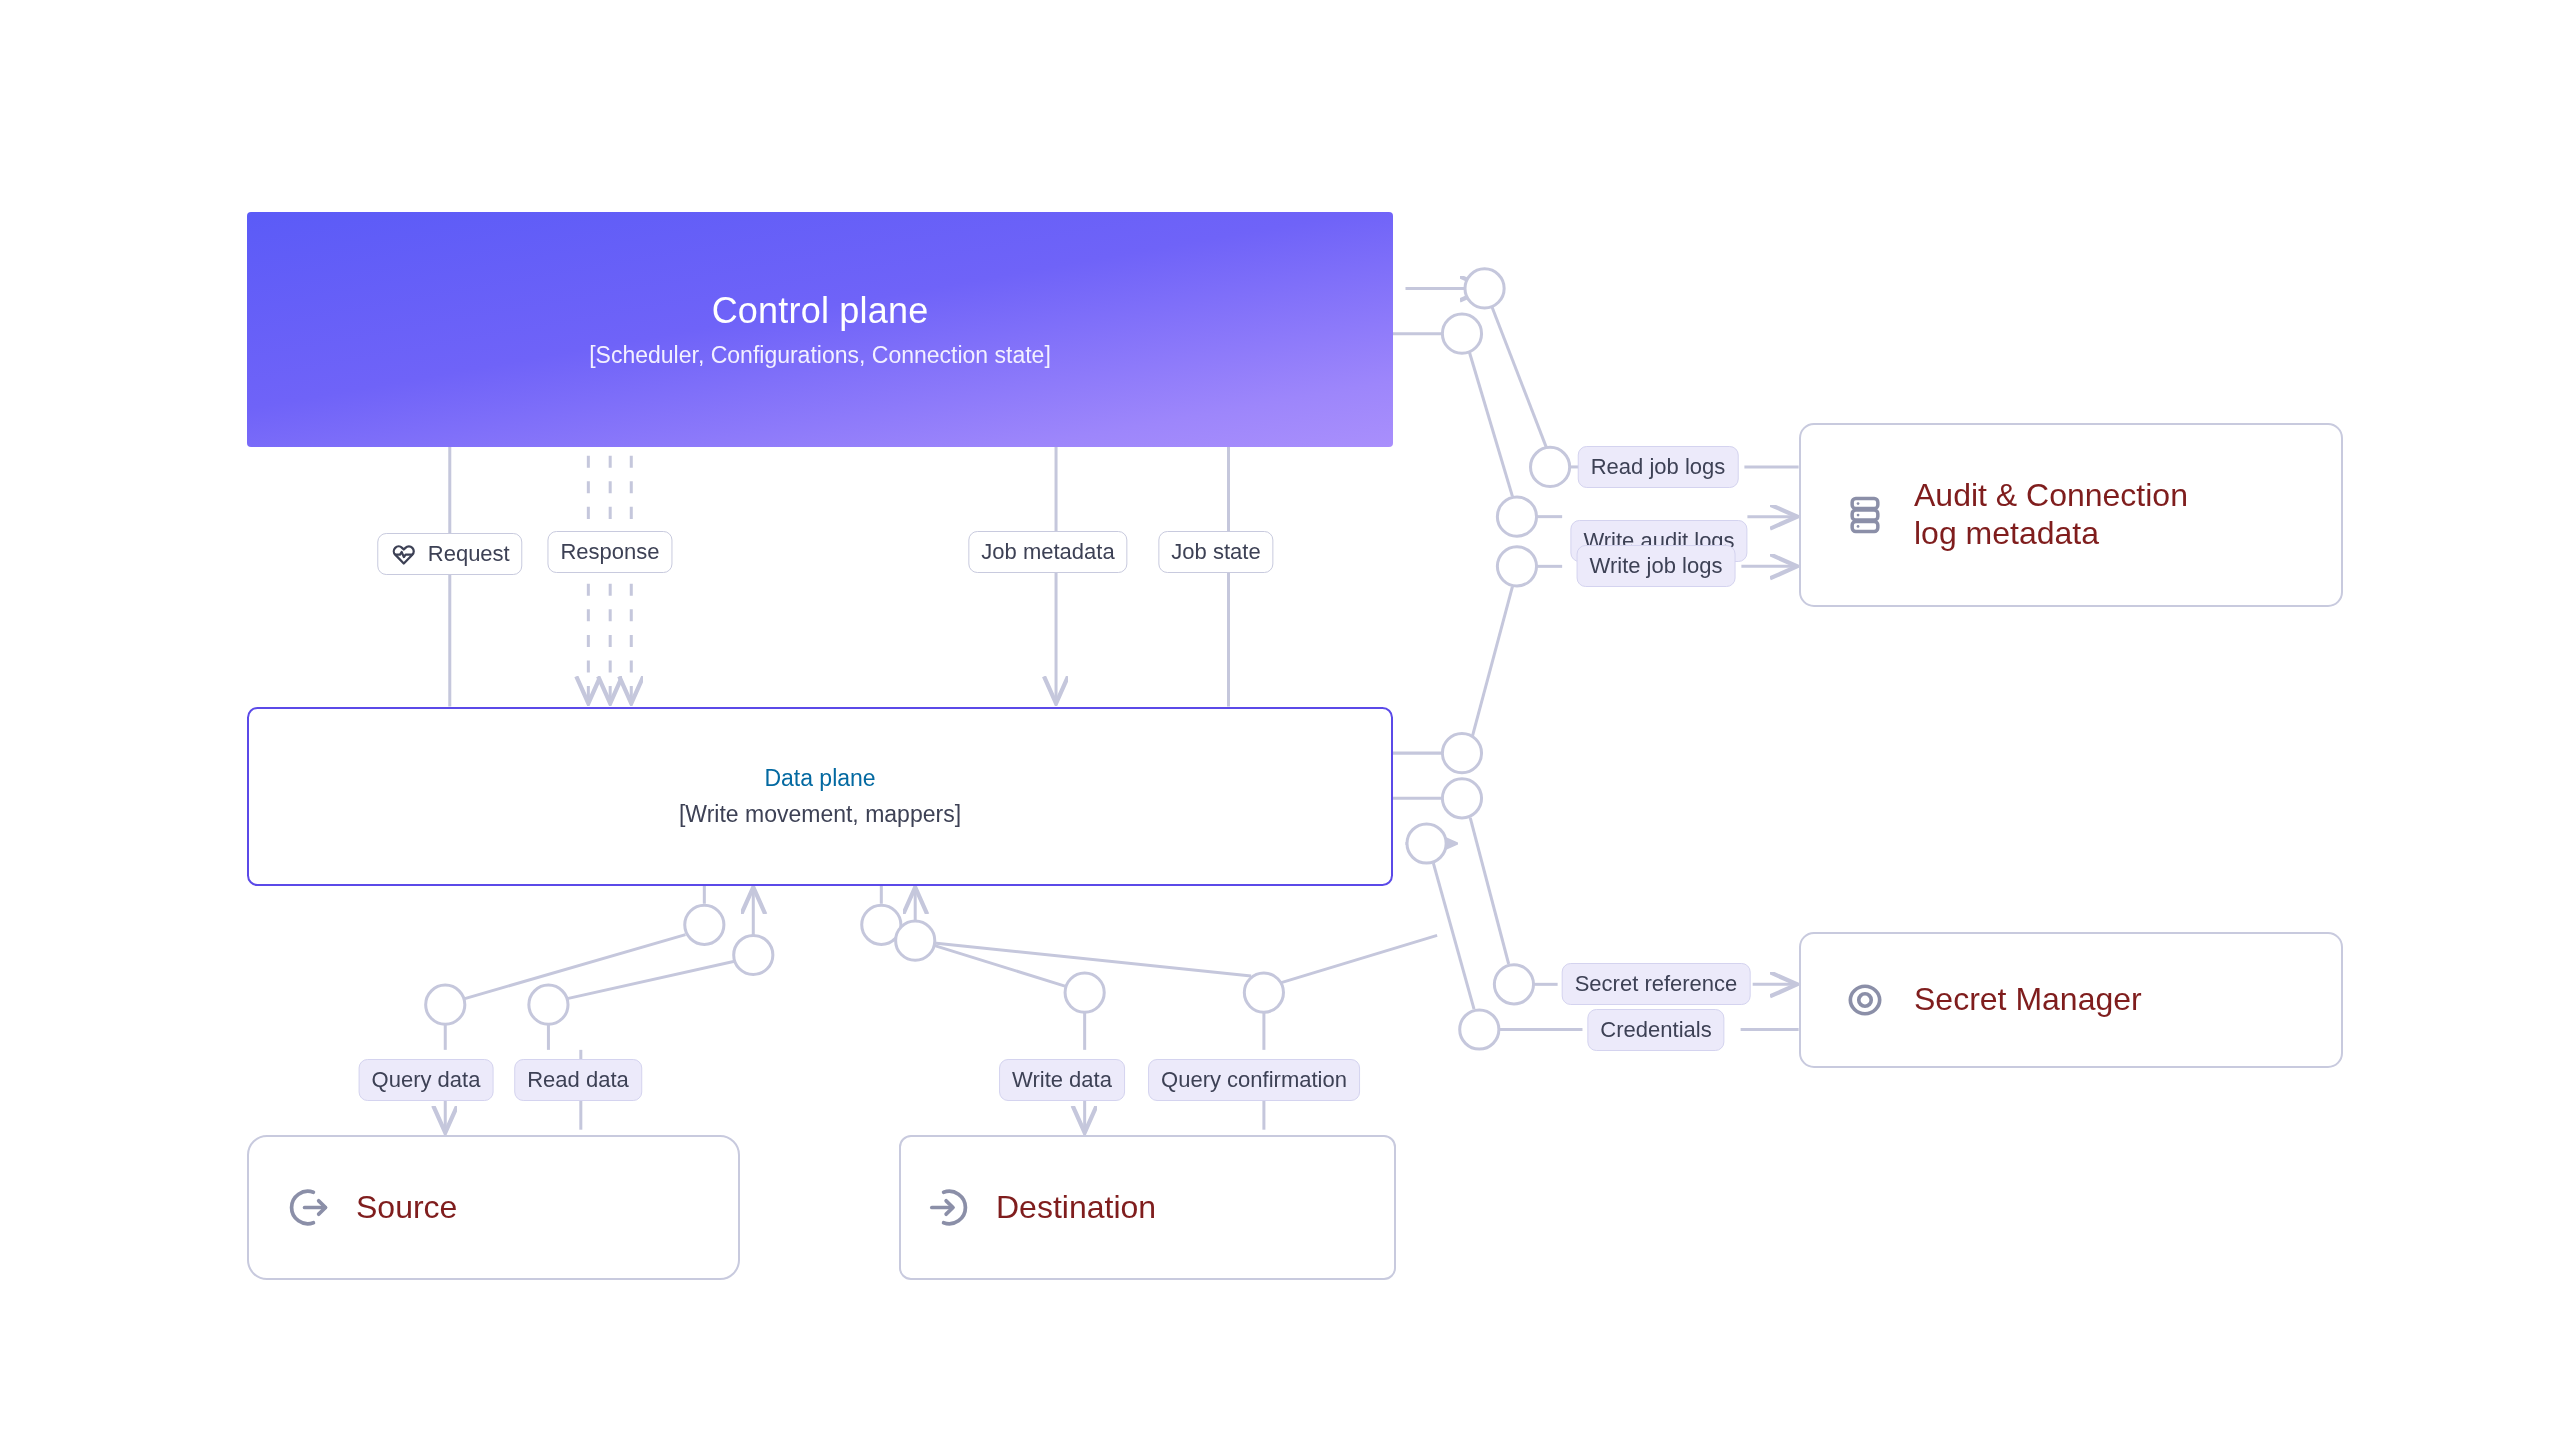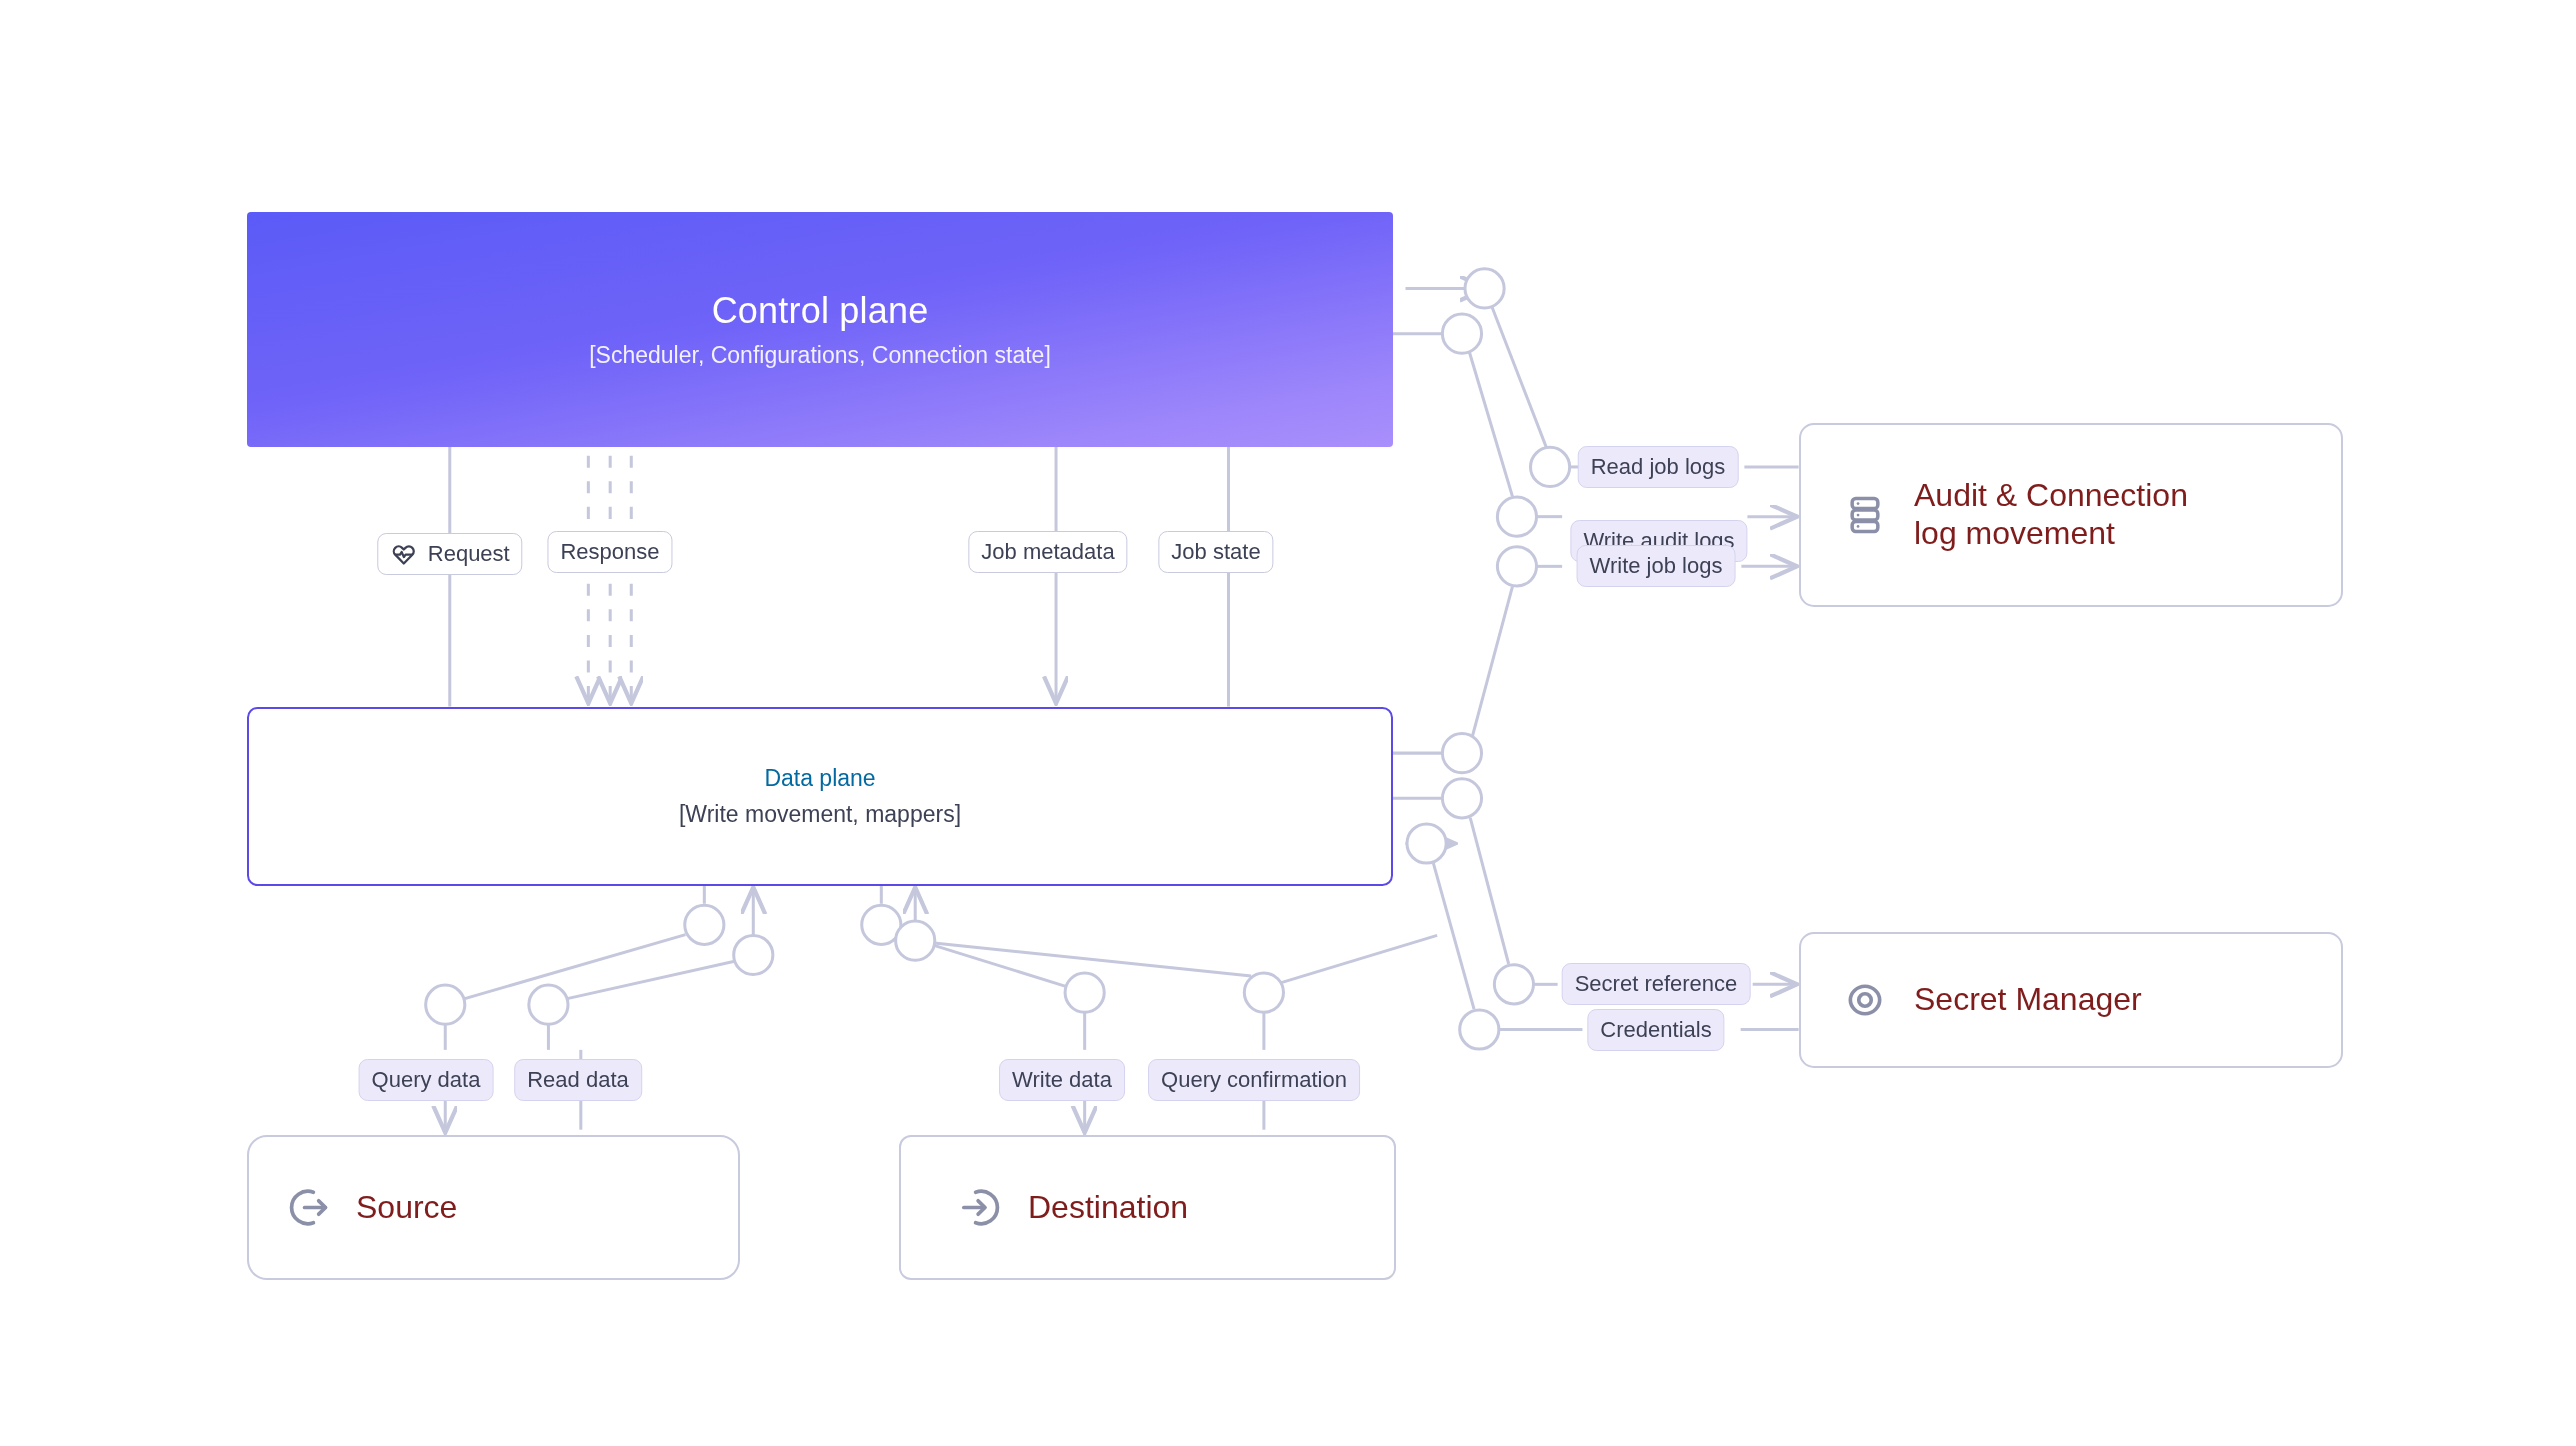--- a/index.html
+++ b/index.html
@@ -117,21 +117,21 @@
     border-radius: 20px;
     padding-left: 36px;
     gap: 24px;
   }
   .node-destination {
     left: 899px;
     top: 1135px;
     width: 497px;
     height: 145px;
     border-radius: 12px;
-    padding-left: 56px;
+    padding-left: 24px;
     gap: 24px;
   }
   .node-icon {
     display: flex;
     align-items: center;
     justify-content: center;
     flex: 0 0 auto;
   }
 
   
@@ -271,21 +271,21 @@
         <rect x="5" y="3" width="14" height="5.5" rx="2"></rect>
         <rect x="5" y="9.25" width="14" height="5.5" rx="2"></rect>
         <rect x="5" y="15.5" width="14" height="5.5" rx="2"></rect>
         <circle cx="8.2" cy="5.75" r="0.75" fill="#8b8fa8" stroke="none"></circle>
         <circle cx="8.2" cy="12" r="0.75" fill="#8b8fa8" stroke="none"></circle>
         <circle cx="8.2" cy="18.25" r="0.75" fill="#8b8fa8" stroke="none"></circle>
       </svg>
     </span>
     <span class="label">
       <span>Audit &amp; Connection</span><br>
-      <span>log movement</span>
+      <span>log metadata</span>
     </span>
   </div>
 
   <div class="node node-plain node-secret">
     <span class="node-icon">
       <svg width="44" height="44" viewBox="0 0 24 24" fill="none" stroke="#8b8fa8" stroke-width="2" stroke-linecap="round" stroke-linejoin="round">
         <path d="M12 4.5 C16.5 4.5 20 8.2 20 12 C20 15.8 16.5 19.5 12 19.5 C7.5 19.5 4 15.8 4 12 C4 8.2 7.5 4.5 12 4.5 Z"></path>
         <circle cx="12" cy="12" r="3.4"></circle>
       </svg>
     </span>

